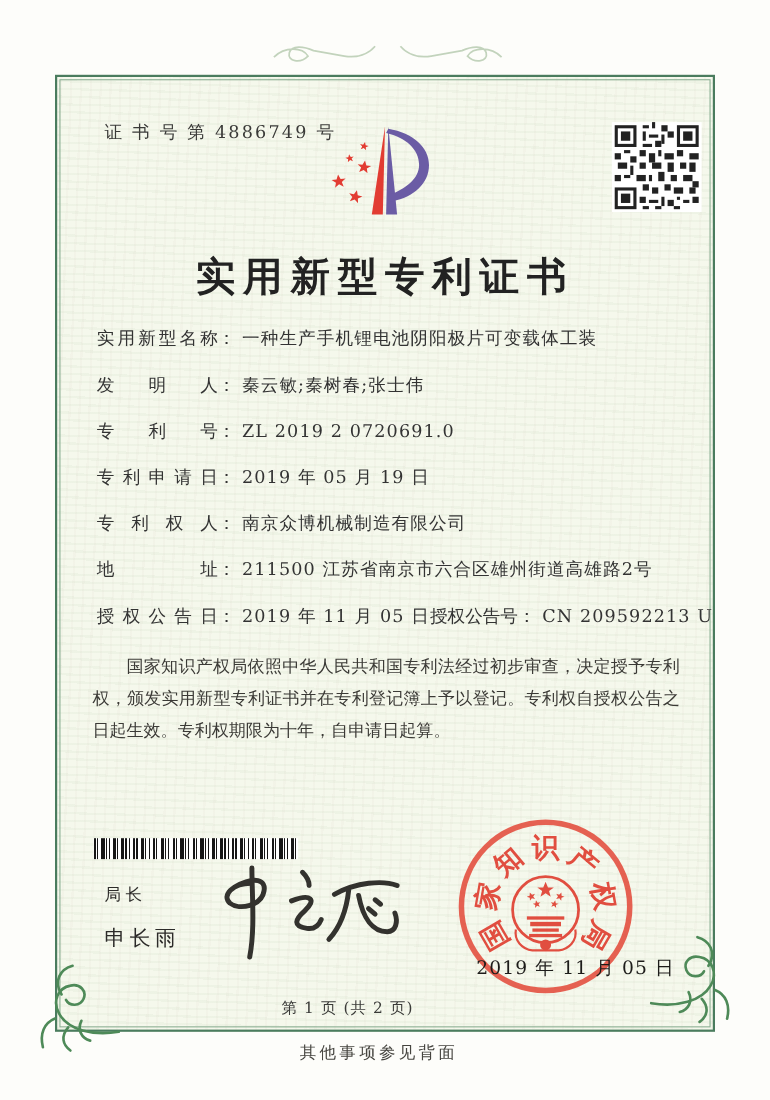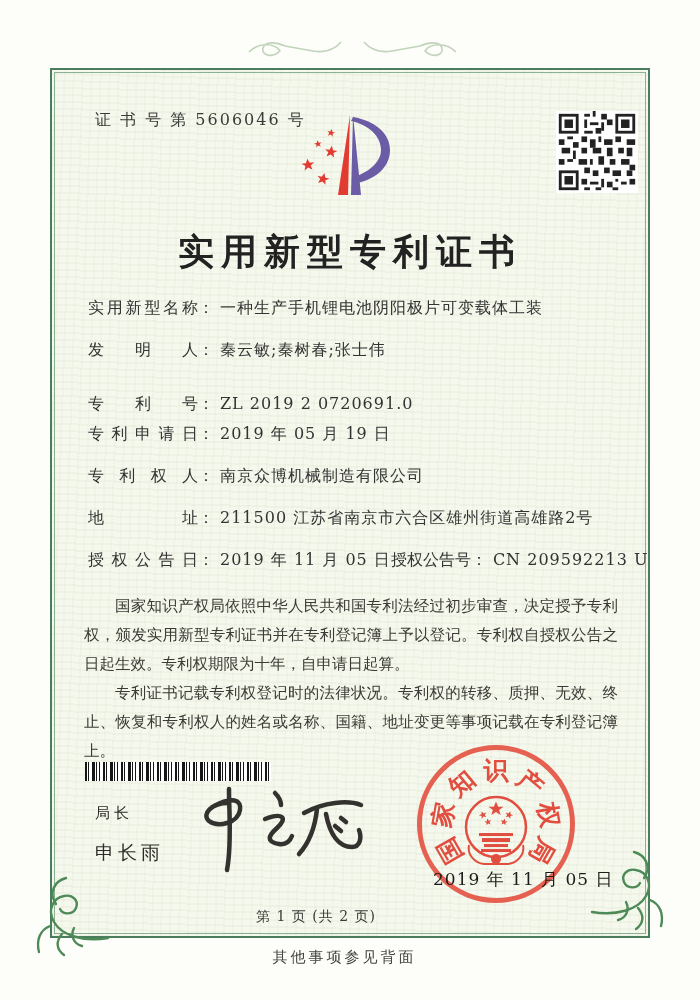--- a/index.html
+++ b/index.html
@@ -29,21 +29,21 @@
     font-size:36px;font-weight:bold;letter-spacing:7px;color:#222;
   }
   .rows{left:88px;top:298px;width:540px;}
   .frow{position:absolute;left:0;width:540px;font-size:16px;color:#333;white-space:nowrap;}
   .frow .flabel{
     display:inline-block;width:110px;vertical-align:bottom;
     text-align:justify;text-align-last:justify;letter-spacing:0;
   }
   .frow .fvalue{margin-left:6px;letter-spacing:1px;}
   .frow .flabel2{}
-  .r0{top:0;} .r1{top:42px;} .r2{top:84px;margin-top:12px;} .r3{top:126px;}
+  .r0{top:0;} .r1{top:42px;} .r2{top:84px;} .r3{top:126px;}
   .r4{top:168px;} .r5{top:210px;} .r6{top:252px;}
   .paras{
     left:84px;top:592px;width:534px;font-size:15.5px;line-height:29px;
     color:#3b3a36;text-align:justify;font-style:oblique 6deg;
   }
   .paras p{margin:0;text-indent:2em;}
   .barcode{
     left:85px;top:762px;width:186px;height:19px;
     background:repeating-linear-gradient(90deg,
       #161616 0 2px,#fff 2px 3px,#161616 3px 4px,#fff 4px 7px,
@@ -85,21 +85,21 @@
 
 <svg class="abs flourish-tl" width="215" height="24" viewBox="0 0 215 24">
   <g stroke="#93b18a" stroke-width="1.6" fill="none">
     <path d="M4 16 c10 -10 26 -9 31 -1 c-7 7 -19 5 -17 -3 c2 -7 13 -6 22 -2 l28 5 c12 2 22 -2 28 -9"></path>
     <path d="M211 16 c-10 -10 -26 -9 -31 -1 c7 7 19 5 17 -3 c-2 -7 -13 -6 -22 -2 l-28 5 c-12 2 -22 -2 -28 -9"></path>
   </g>
 </svg>
 
 <div class="frame"></div>
 
-<div class="abs cert-no">证 书 号 第 5606046 号</div>
+<div class="abs cert-no">证 书 号 第 4886749 号</div>
 
 <svg class="abs logo" width="115" height="100" viewBox="0 0 115 100">
   <defs>
     <path id="st" d="M0,-10 L2.9,-3.1 10,-3.1 4.2,1.2 6.2,8.1 0,4 -6.2,8.1 -4.2,1.2 -10,-3.1 -2.9,-3.1 Z"></path>
   </defs>
   <g fill="#e23c32">
     <use href="#st" transform="translate(39,27) scale(0.40) rotate(12)"></use>
     <use href="#st" transform="translate(26,38) scale(0.38) rotate(-10)"></use>
     <use href="#st" transform="translate(39,46) scale(0.62) rotate(8)"></use>
     <use href="#st" transform="translate(16,59) scale(0.64) rotate(-6)"></use>
@@ -200,21 +200,20 @@
   <div class="frow r5">
     <span class="flabel">地址</span><span>：</span><span class="fvalue">211500 江苏省南京市六合区雄州街道高雄路2号</span>
   </div>
   <div class="frow r6">
     <span class="flabel">授权公告日</span><span>：</span><span class="fvalue">2019 年 11 月 05 日</span><span class="flabel2">授权公告号</span><span>：</span><span class="fvalue">CN 209592213 U</span>
   </div>
 </div>
 
 <div class="abs paras">
   <p>国家知识产权局依照中华人民共和国专利法经过初步审查，决定授予专利权，颁发实用新型专利证书并在专利登记簿上予以登记。专利权自授权公告之日起生效。专利权期限为十年，自申请日起算。</p>
-  <p>专利证书记载专利权登记时的法律状况。专利权的转移、质押、无效、终止、恢复和专利权人的姓名或名称、国籍、地址变更等事项记载在专利登记簿上。</p>
 </div>
 
 <div class="abs barcode"></div>
 
 <div class="abs director-title">局长</div>
 <div class="abs director-name">申长雨</div>
 
 <svg class="abs signature" width="182" height="92" viewBox="0 0 182 92">
   <g stroke="#33322e" stroke-width="4.5" fill="none" stroke-linecap="round" stroke-linejoin="round">
     <path d="M26 24 C44 14 54 18 52 28 C50 41 30 46 21 39 C13 32 24 21 40 21"></path>

